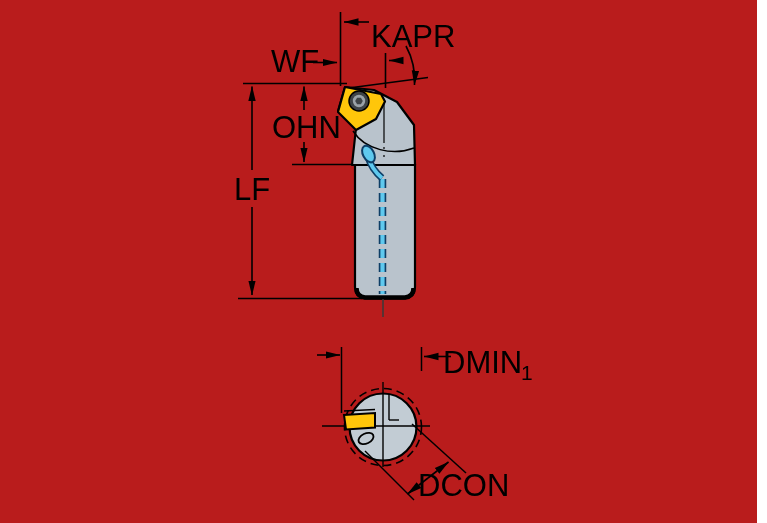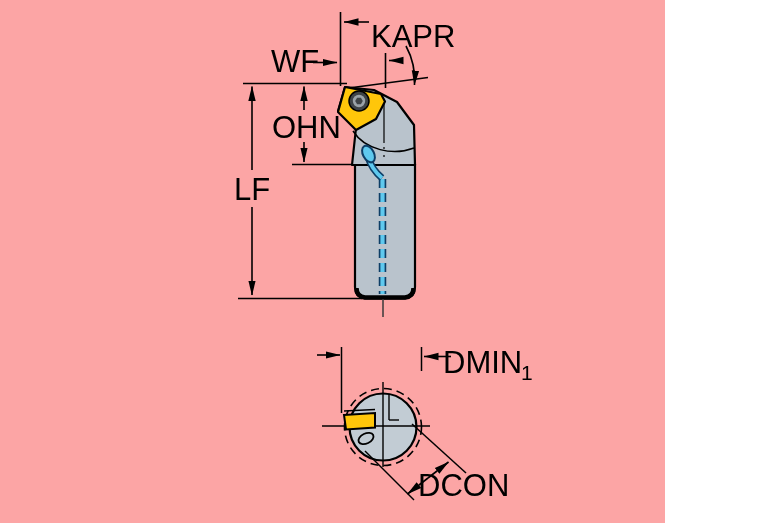--- a/index.html
+++ b/index.html
@@ -1,16 +1,16 @@
 <!DOCTYPE html>
 <html><head>
 <meta charset="utf-8">
 <style>
   html,body{margin:0;padding:0;background:#ffffff;}
-  .canvas{position:relative;width:665px;height:523px;background:#fca5a5;overflow:hidden;
+  .canvas{position:relative;width:757px;height:523px;background:#b91c1c;overflow:hidden;
           font-family:"Liberation Sans",sans-serif;}
   svg{display:block;}
   .dim-label{font-family:"Liberation Sans",sans-serif;font-size:31px;fill:#000;}
   .dim-sub{font-family:"Liberation Sans",sans-serif;font-size:21px;fill:#000;}
   .edge{stroke:#000;fill:none;}
 </style>
 </head>
 <body>
 
 <div class="canvas">

